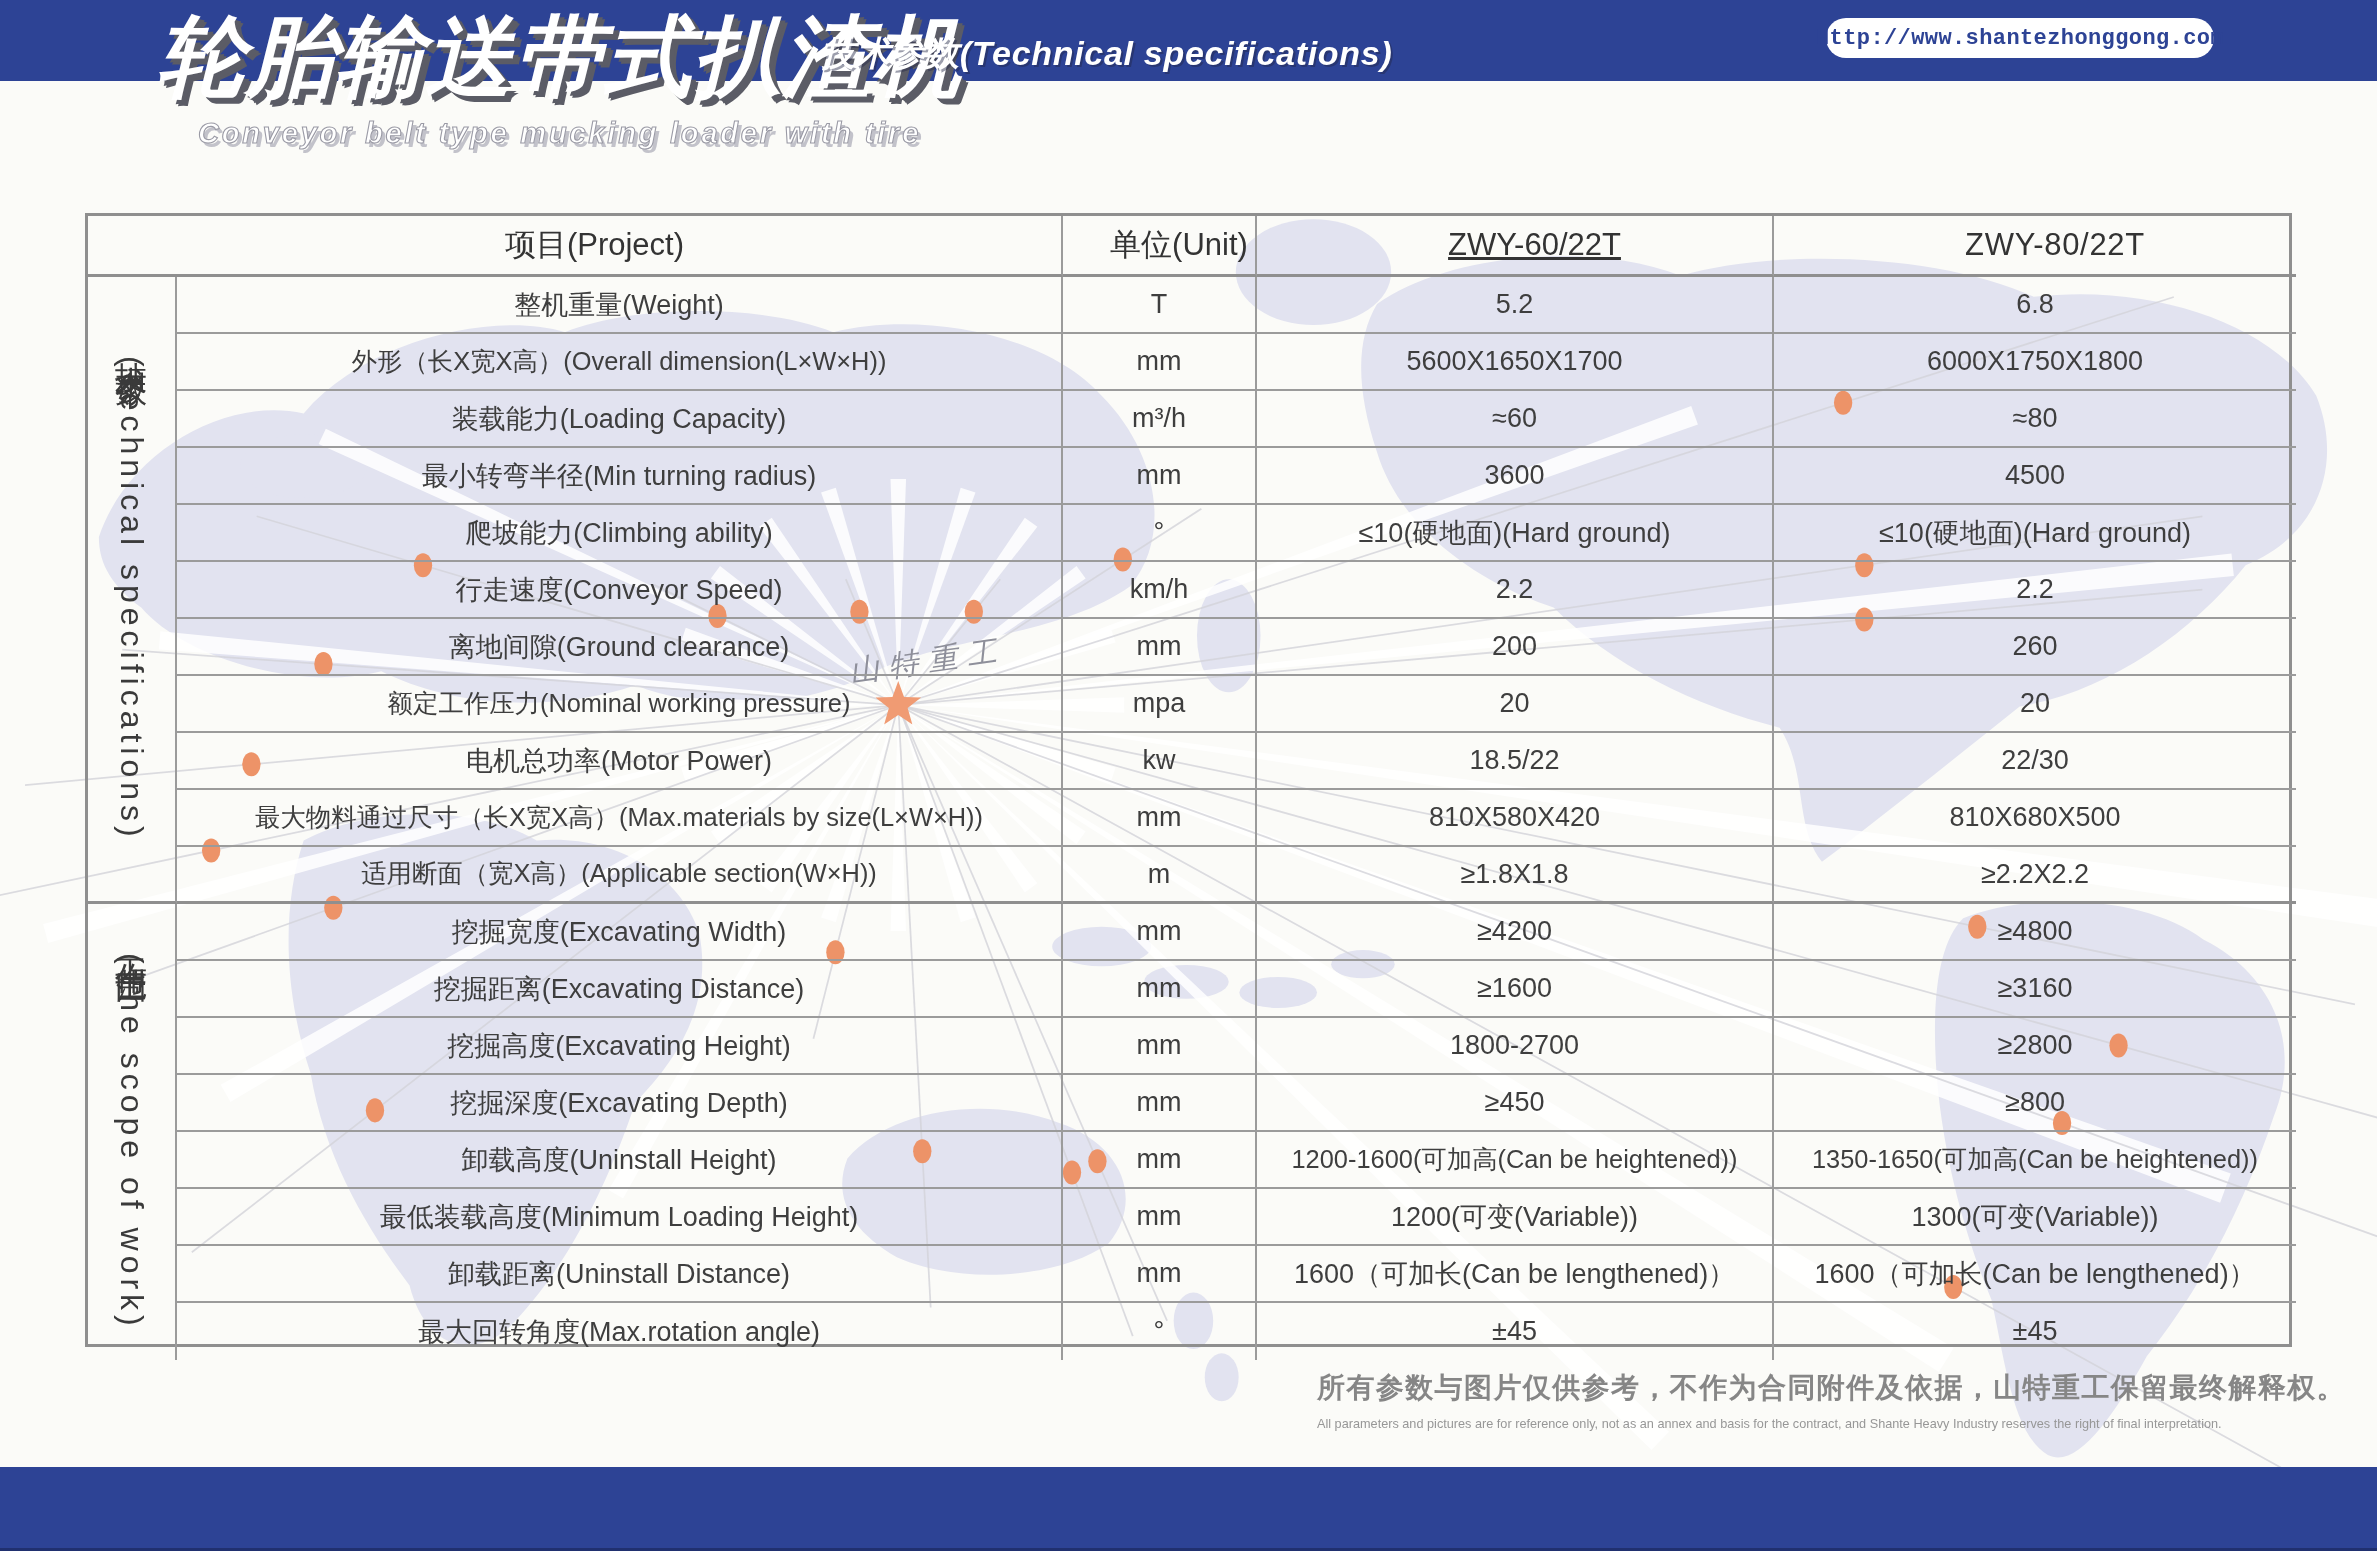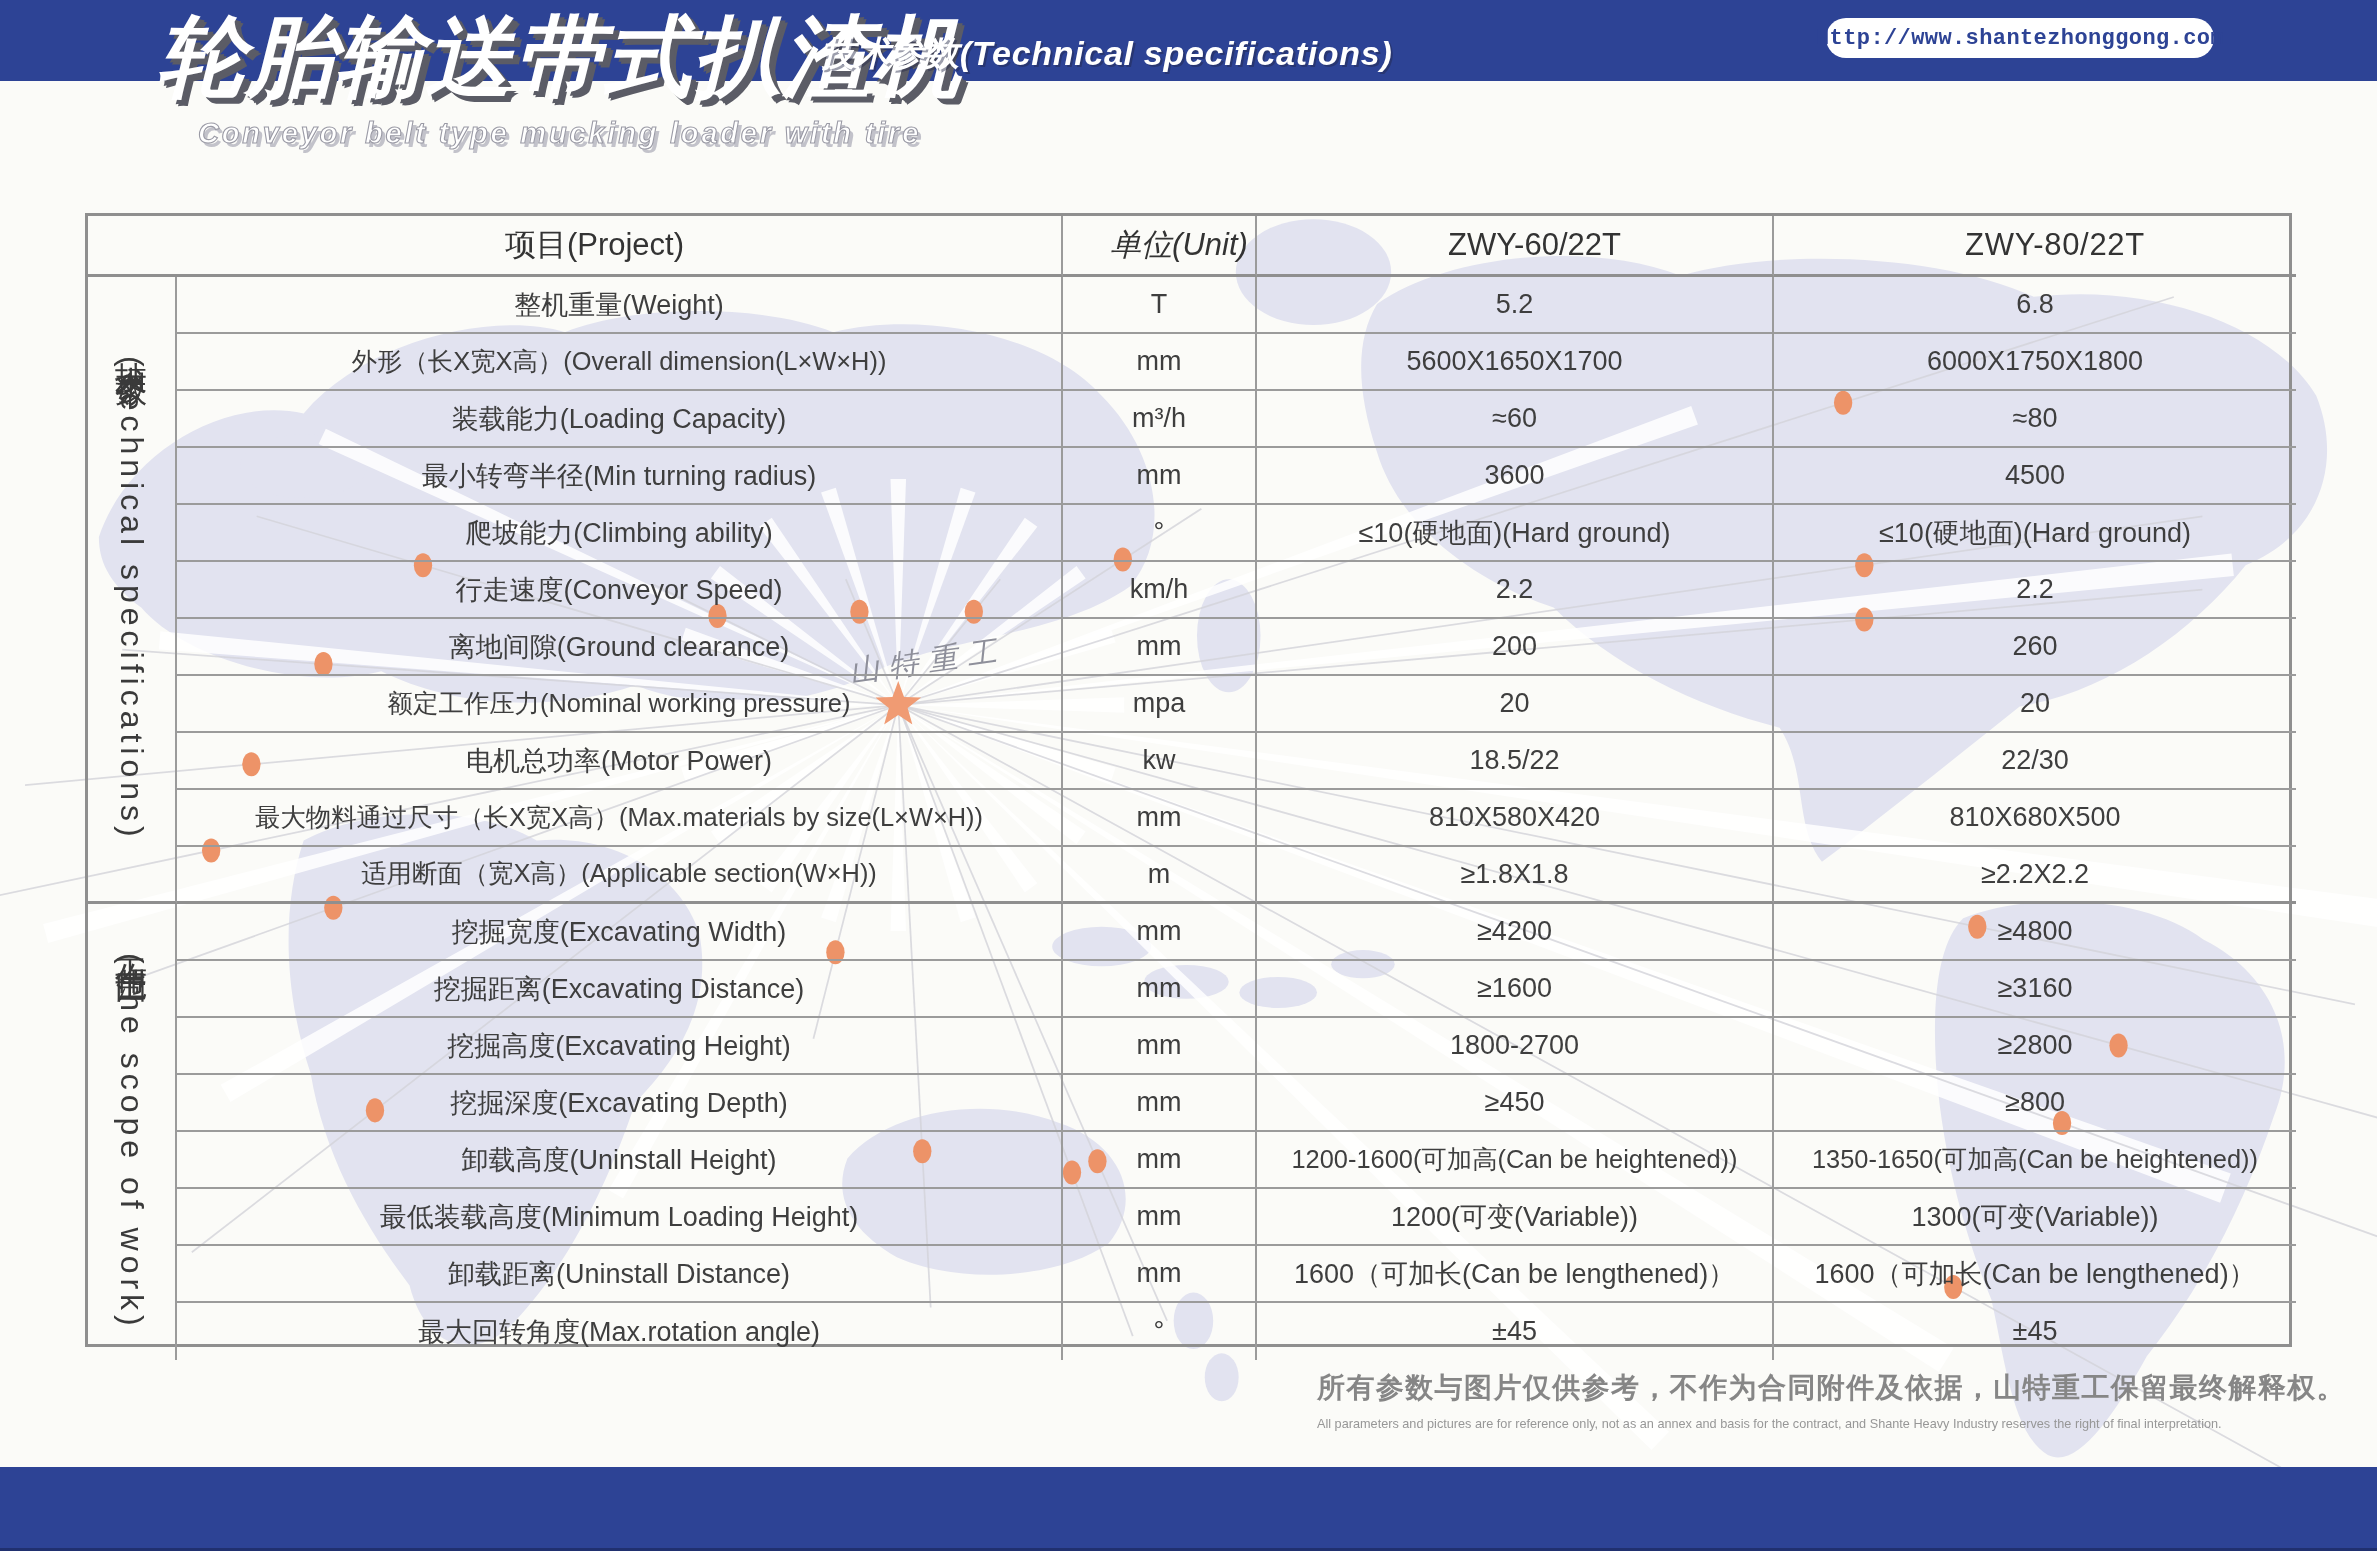--- a/index.html
+++ b/index.html
@@ -56,22 +56,22 @@
     color:#3e3e3e;
   }
   .cell{
     display:flex;align-items:center;justify-content:center;
     box-sizing:border-box;white-space:nowrap;
     border-right:2.1px solid #9b9b9b;border-bottom:2.1px solid #9b9b9b;
     font-size:27px;
   }
   .cell.hdr{font-size:31px;color:#333;border-bottom:3.5px solid #8f8f8f;padding-left:40px;}
   .cell.hdr-project{grid-row:1;grid-column:1/3;}
-  .cell.hdr-unit{grid-row:1;grid-column:3;font-style:italic;}
-  .cell.hdr-m1{grid-row:1;grid-column:4;}
+  .cell.hdr-unit{grid-row:1;grid-column:3;}
+  .cell.hdr-m1{grid-row:1;grid-column:4;text-decoration:underline;}
   .cell.hdr-m2{grid-row:1;grid-column:5;letter-spacing:0.7px;}
   .cell.last-col{border-right:none;}
   .cell.group{
     writing-mode:vertical-rl;text-orientation:mixed;
     font-size:32px;letter-spacing:5px;color:#3a3a3a;
   }
   .cell.group-1{grid-column:1;grid-row:2/span 11;border-bottom:3.5px solid #8f8f8f;}
   .cell.group-2{grid-column:1;grid-row:13/span 8;border-bottom:none;}
   .cell.sep{border-bottom:3.5px solid #8f8f8f;}       
   .cell.bottom{border-bottom:none;}                 

